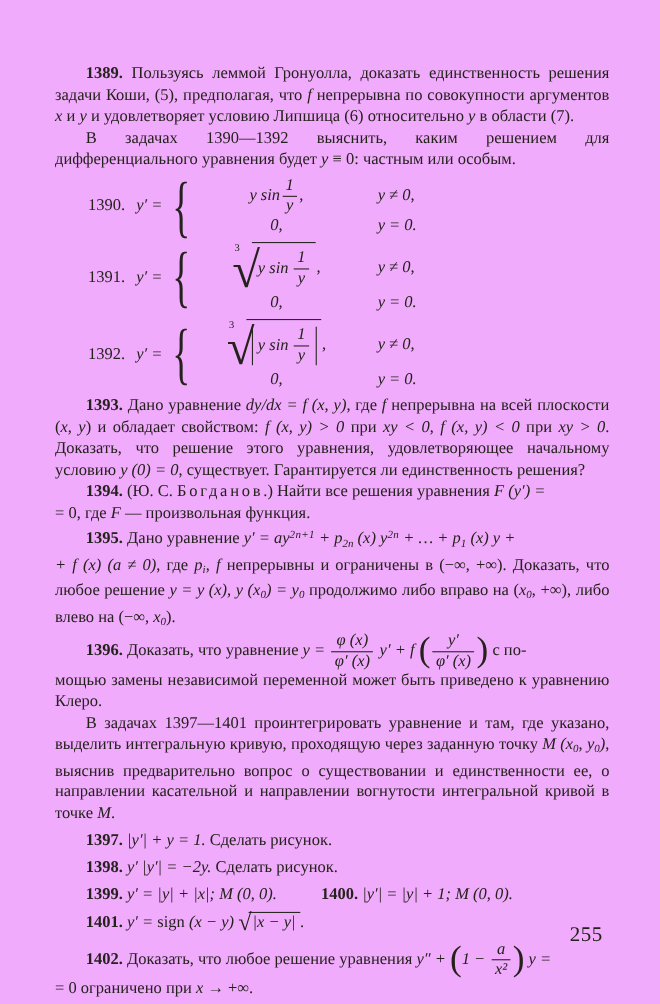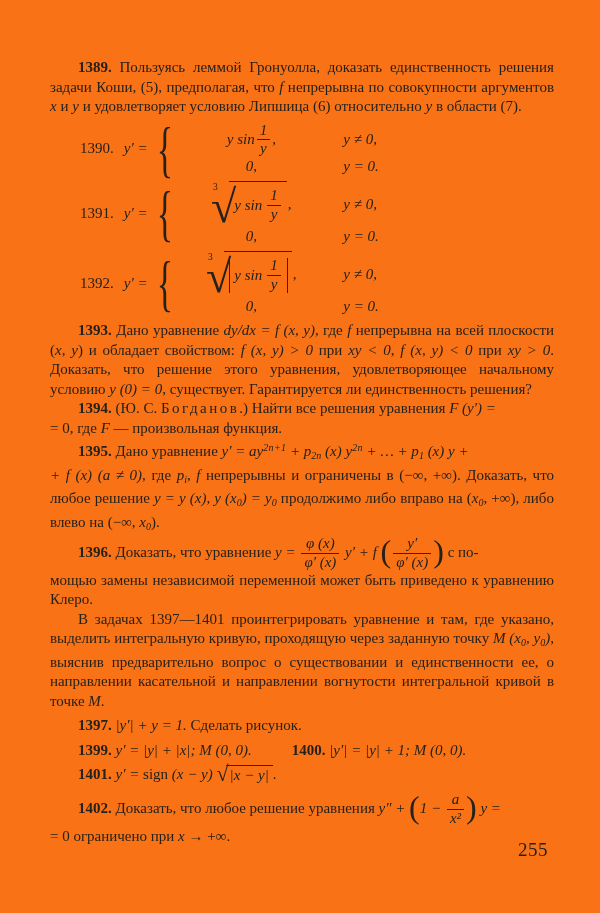--- a/index.html
+++ b/index.html
@@ -1,19 +1,19 @@
 <!DOCTYPE html>
 <html lang="ru"><head>
 <meta charset="utf-8">
 <style>
   html,body{margin:0;padding:0;background:#e8e6e1;}
   .page{
     position:relative;
     width:600px;height:913px;
-    background:#f97316;
+    background:#f0abfc;
     box-sizing:border-box;
     padding:58px 46px 0 50px;
     font-family:"Liberation Serif","DejaVu Serif",serif;
     color:#25211c;
     overflow:hidden;
   }
   p.para{
     margin:0;
     font-size:15px;
     line-height:19.5px;
@@ -89,20 +89,21 @@
     position:absolute;top:839px;right:52px;
     font-size:19px;letter-spacing:0.5px;
   }
 </style>
 </head>
 <body>
 
 <div class="page">
 
   <p class="para"><span class="b">1389.</span><span> Пользуясь леммой Гронуолла, доказать единственность решения задачи Коши, (5), предполагая, что </span><span class="m">f</span><span> непрерывна по совокупности аргументов </span><span class="m">x</span><span> и </span><span class="m">y</span><span> и удовлетворяет условию Липшица (6) относительно </span><span class="m">y</span><span> в области (7).</span></p>
+  <p class="para"><span>В задачах 1390—1392 выяснить, каким  решением для дифференциального уравнения будет </span><span class="m">y</span><span> ≡ 0: частным или особым.</span></p>
 
   <div class="eq">
     <span class="eqnum">1390.</span>
     <span class="lhs">y′ =</span>
     <span class="brace">{</span>
     <div class="cases">
       <span class="cexpr">
         <span class="m">y sin</span>
         <span class="frac">
             <span class="fn">1</span>
@@ -168,20 +169,21 @@
     </div>
   </div>
 
   <p class="para"><span class="b">1393.</span><span> Дано уравнение </span><span class="m">dy/dx = f (x, y)</span><span>, где </span><span class="m">f</span><span> непрерывна на всей плоскости (</span><span class="m">x, y</span><span>) и обладает свойством: </span><span class="m">f (x, y) &gt; 0</span><span> при </span><span class="m">xy &lt; 0</span><span>, </span><span class="m">f (x, y) &lt; 0</span><span> при </span><span class="m">xy &gt; 0</span><span>. Доказать, что решение этого уравнения, удовлетворяющее начальному условию </span><span class="m">y (0) = 0</span><span>, существует. Гарантируется ли единственность решения?</span></p>
   <p class="para"><span class="b">1394.</span><span> (Ю. С. </span><span class="sp">Богданов</span><span>.) Найти все решения уравнения </span><span class="m">F (y′) =</span><br><span>= 0, где </span><span class="m">F</span><span> — произвольная функция.</span></p>
   <p class="para"><span class="b">1395.</span><span> Дано уравнение </span><span class="m">y′ = ay</span><span class="sup">2n+1</span><span class="m"> + p</span><span class="sub">2n</span><span class="m"> (x) y</span><span class="sup">2n</span><span class="m"> + … + p</span><span class="sub">1</span><span class="m"> (x) y +</span><br><span class="m">+ f (x)  (a ≠ 0)</span><span>, где </span><span class="m">p</span><span class="sub">i</span><span>, </span><span class="m">f</span><span> непрерывны и ограничены в (−∞, +∞). Доказать, что любое решение </span><span class="m">y = y (x), y (x</span><span class="sub">0</span><span class="m">) = y</span><span class="sub">0</span><span> продолжимо либо вправо на (</span><span class="m">x</span><span class="sub">0</span><span>, +∞), либо влево на (−∞, </span><span class="m">x</span><span class="sub">0</span><span>).</span></p>
   <p class="para"><span class="b">1396.</span><span> Доказать, что уравнение </span><span class="m">y = </span><span class="frac"><span class="fn">φ (x)</span><span class="fd">φ′ (x)</span></span><span class="m"> y′ + f </span><span class="bigp">(</span><span class="frac"><span class="fn">y′</span><span class="fd">φ′ (x)</span></span><span class="bigp">)</span><span> с по-</span><br><span>мощью замены независимой переменной может быть приведено к уравнению Клеро.</span></p>
   <p class="para"><span>В задачах 1397—1401 проинтегрировать уравнение и там,  где указано, выделить интегральную кривую, проходящую через заданную точку </span><span class="m">M (x</span><span class="sub">0</span><span class="m">, y</span><span class="sub">0</span><span class="m">)</span><span>, выяснив предварительно  вопрос о существовании и единственности ее, о направлении касательной и направлении вогнутости интегральной кривой в точке </span><span class="m">M</span><span>.</span></p>
 
   <p class="para prob"><span class="b">1397.</span><span> </span><span class="m">|y′| + y = 1.</span><span> Сделать рисунок.</span></p>
+  <p class="para prob"><span class="b">1398.</span><span> </span><span class="m">y′ |y′| = −2y.</span><span> Сделать рисунок.</span></p>
   <p class="para prob"><span class="b">1399.</span><span> </span><span class="m">y′ = |y| + |x|;  M (0, 0).</span><span class="b g">1400.</span><span> </span><span class="m">|y′| = |y| + 1;  M (0, 0).</span></p>
   <p class="para prob"><span class="b">1401.</span><span> </span><span class="m">y′ = </span><span>sign</span><span class="m"> (x − y) </span><span class="rt">
         <span class="rs">√</span>
         <span class="rb">|x − y|</span>
       </span><span>.</span></p>
   <p class="para prob"><span class="b">1402.</span><span> Доказать, что любое решение уравнения </span><span class="m">y″ + </span><span class="bigp">(</span><span class="m">1 − </span><span class="frac"><span class="fn">a</span><span class="fd">x²</span></span><span class="bigp">)</span><span class="m"> y =</span><br><span>= 0 ограничено при </span><span class="m">x</span><span> → +∞.</span></p>
 
   <div class="pagenum">255</div>
 </div>
 

